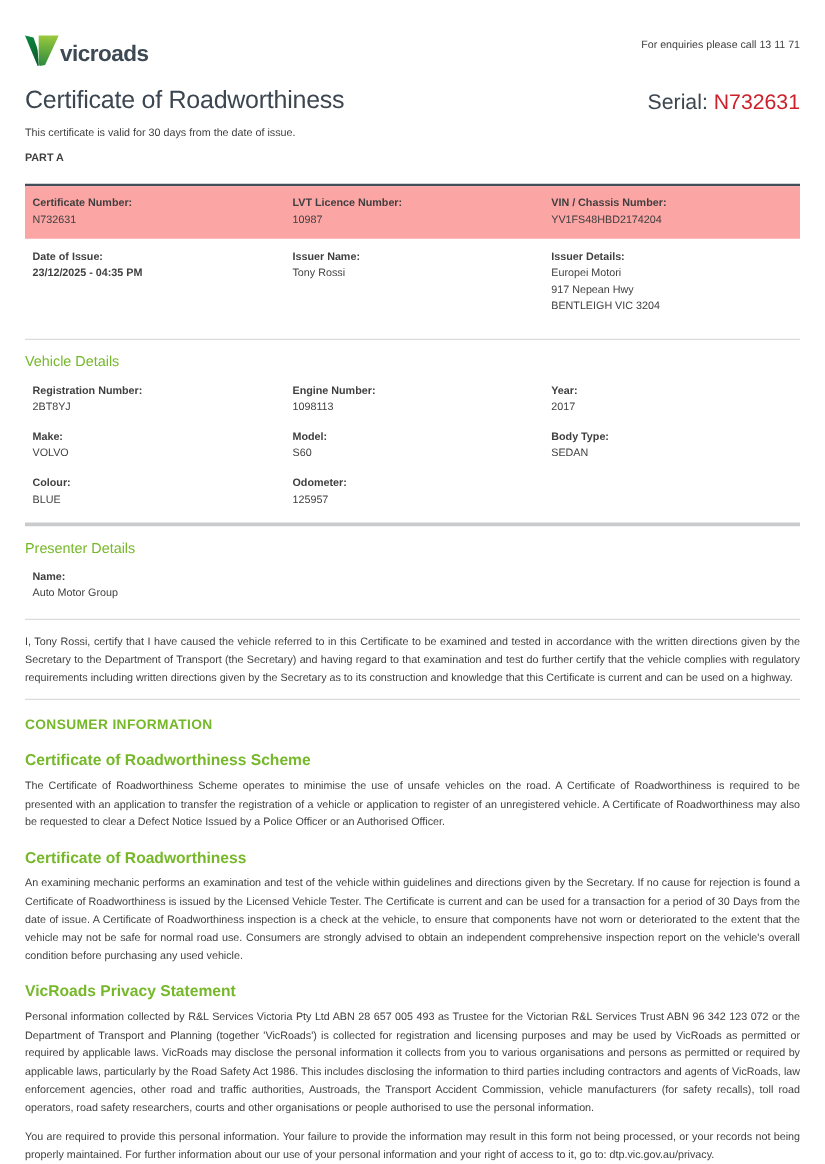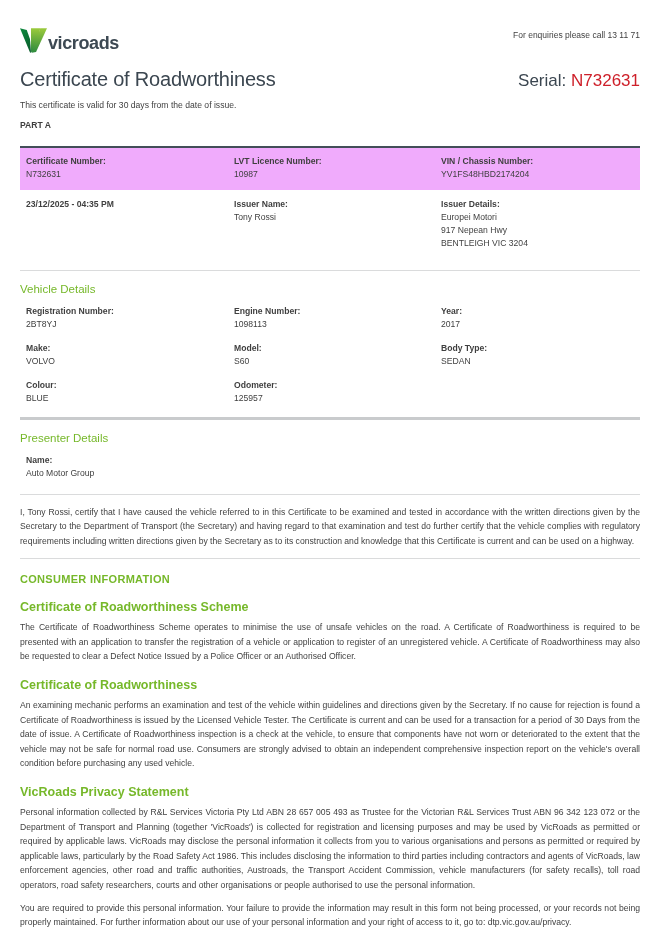--- a/index.html
+++ b/index.html
@@ -22,21 +22,21 @@
   .part-a { font-size:8.6px; font-weight:bold; color:#3f3f3f; margin-top:10px; padding-bottom:16px;
             border-bottom:2px solid #434e59; }
 
   
   .sec-heading { color:#76b82a; font-size:11.5px; font-weight:400; margin:12px 0 10px 0; }
   .consumer-heading { color:#76b82a; font-size:11px; font-weight:bold; letter-spacing:0.3px; margin:14px 0 4px 0; }
   .sub-heading { color:#76b82a; font-size:12.5px; font-weight:700; margin:15px 0 6px 0; }
 
   
   .grid3 { display:grid; grid-template-columns:208px 207px 1fr; padding:0 6px; }
-  .band { background:#f0abfc; padding:7px 6px 9px 6px; }
+  .band { background:#fca5a5; padding:7px 6px 9px 6px; }
   .row-plain { padding:8px 6px 10px 6px; }
   .field-label { font-size:8.6px; font-weight:bold; color:#3f3f3f; line-height:13px; }
   .field-value { font-size:8.6px; color:#3f3f3f; line-height:13px; }
   .field-value.bold { font-weight:bold; }
   .v-row { margin-bottom:11px; }
 
   
   .hr-light { border:none; border-top:1px solid #dadbdc; margin:10px 0; }
   .hr-thick { border:none; border-top:3px solid #c9cbcd; margin:12px 0 10px 0; }
 
@@ -96,20 +96,21 @@
       <div class="field-value">10987</div>
     </div>
     <div>
       <div class="field-label">VIN / Chassis Number:</div>
       <div class="field-value">YV1FS48HBD2174204</div>
     </div>
   </div>
 
   <div class="grid3 row-plain">
     <div>
+      <div class="field-label">Date of Issue:</div>
       <div class="field-value bold">23/12/2025 - 04:35 PM</div>
     </div>
     <div>
       <div class="field-label">Issuer Name:</div>
       <div class="field-value">Tony Rossi</div>
     </div>
     <div>
       <div class="field-label">Issuer Details:</div>
       <div class="field-value">Europei Motori</div>
       <div class="field-value">917 Nepean Hwy</div>

